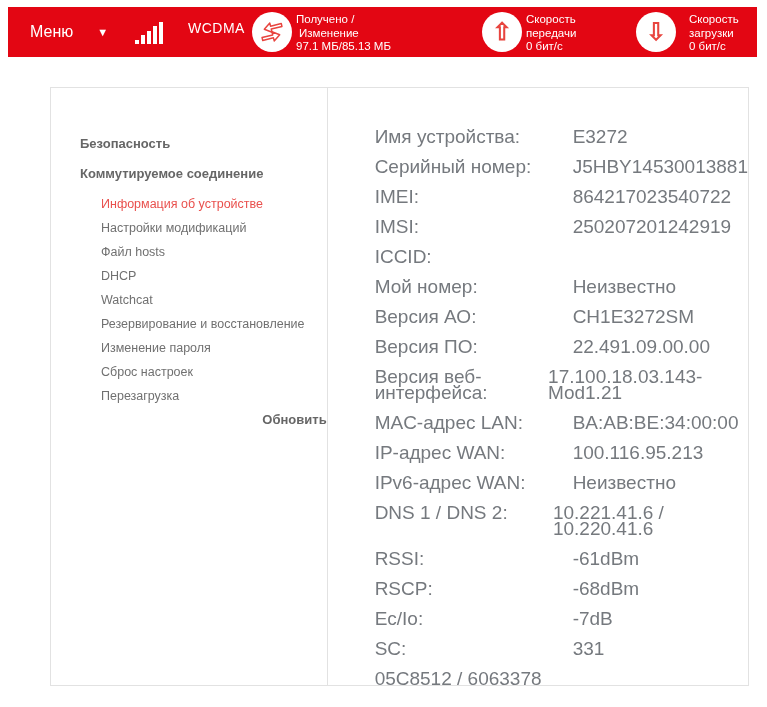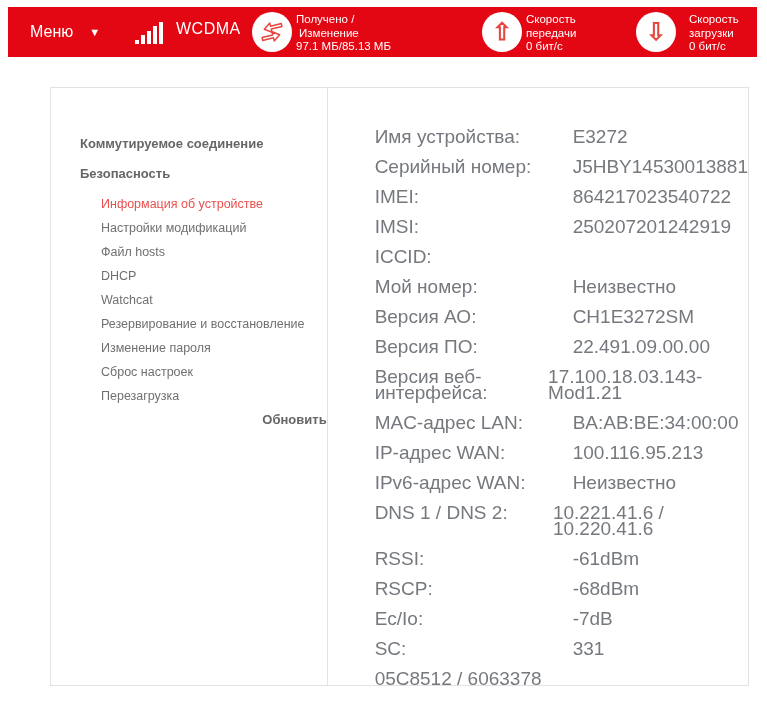--- a/index.html
+++ b/index.html
@@ -4,28 +4,28 @@
 <style>
   * { box-sizing: border-box; margin: 0; padding: 0; }
   html,body { width:767px; height:707px; background:#ffffff;
     font-family:"Liberation Sans", sans-serif; overflow:hidden; }
   .page { position:relative; width:767px; height:707px; background:#fff; }
 
   
   .topbar { position:absolute; left:8px; top:7px; width:749px; height:50px;
     background:var(--brand-red,#e30613); color:#fff; }
   .topbar > div { position:absolute; }
-  .menu-btn { left:22px; top:16px; display:flex; align-items:center; gap:16px;
+  .menu-btn { left:22px; top:16px; display:flex; align-items:center; gap:24px;
     font-size:16px; cursor:pointer; }
   .caret { font-size:11px; line-height:16px; }
   .signal { left:127px; top:15px; height:22px; display:flex; align-items:flex-end; gap:2px; }
   .signal i { display:block; width:4px; background:#fff; }
   .signal .b1{height:4px}.signal .b2{height:9px}.signal .b3{height:13px}
   .signal .b4{height:18px}.signal .b5{height:22px}
-  .nettype { left:168px; top:13px; font-size:16px; letter-spacing:0.5px; }
+  .nettype { left:180px; top:13px; font-size:14px; letter-spacing:0.5px; }
   .circle { width:40px; height:40px; border-radius:50%; background:#fff;
     display:flex; align-items:center; justify-content:center; }
   .c-transfer { left:244px; top:5px; }
   .c-up { left:474px; top:5px; }
   .c-down { left:628px; top:5px; }
   .glyph { color:var(--icon-red,#e8453f); font-size:24px; line-height:38px; font-weight:bold; }
   .c-transfer svg { transform:rotate(-14deg); }
   .stat { font-size:11.5px; line-height:13.5px; white-space:nowrap; }
   .stat-traffic { left:288px; top:6px; }
   .stat-up { left:518px; top:6px; }
@@ -98,22 +98,22 @@
     </div>
     <div class="stat stat-down">
       <div>Скорость</div>
       <div>загрузки</div>
       <div>0 бит/с</div>
     </div>
   </header>
 
   <div class="panel">
     <nav class="sidebar" id="sidebar">
+        <div class="side-item l1">Безопасность</div>
         <div class="side-item l1">Коммутируемое соединение</div>
-        <div class="side-item l1">Безопасность</div>
         <div class="side-item l2 active">Информация об устройстве</div>
         <div class="side-item l2">Настройки модификаций</div>
         <div class="side-item l2">Файл hosts</div>
         <div class="side-item l2">DHCP</div>
         <div class="side-item l2">Watchcat</div>
         <div class="side-item l2">Резервирование и восстановление</div>
         <div class="side-item l2">Изменение пароля</div>
         <div class="side-item l2">Сброс настроек</div>
         <div class="side-item l2">Перезагрузка</div>
         <div class="side-item l1">Обновить</div>

